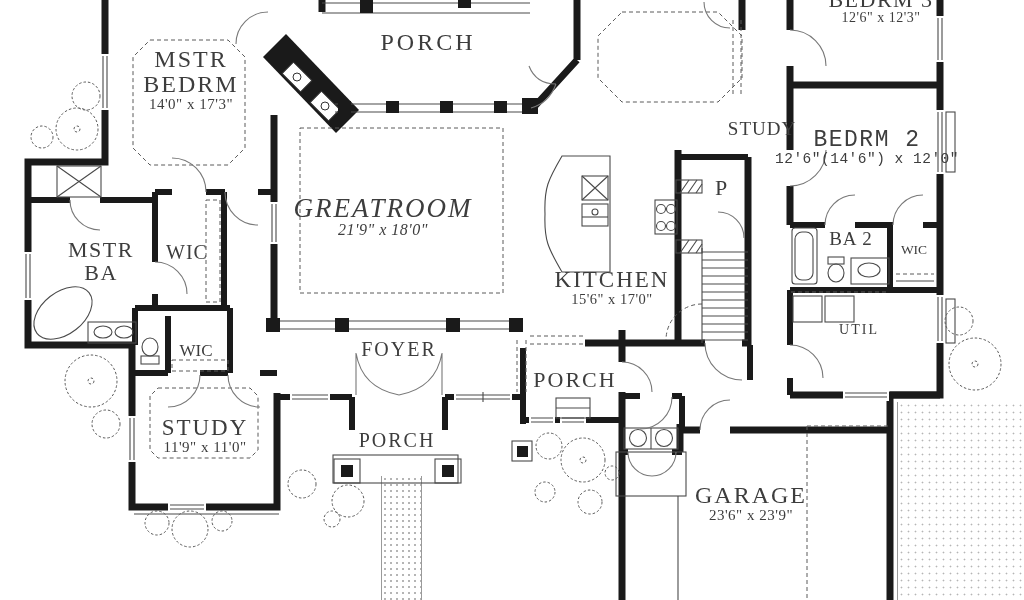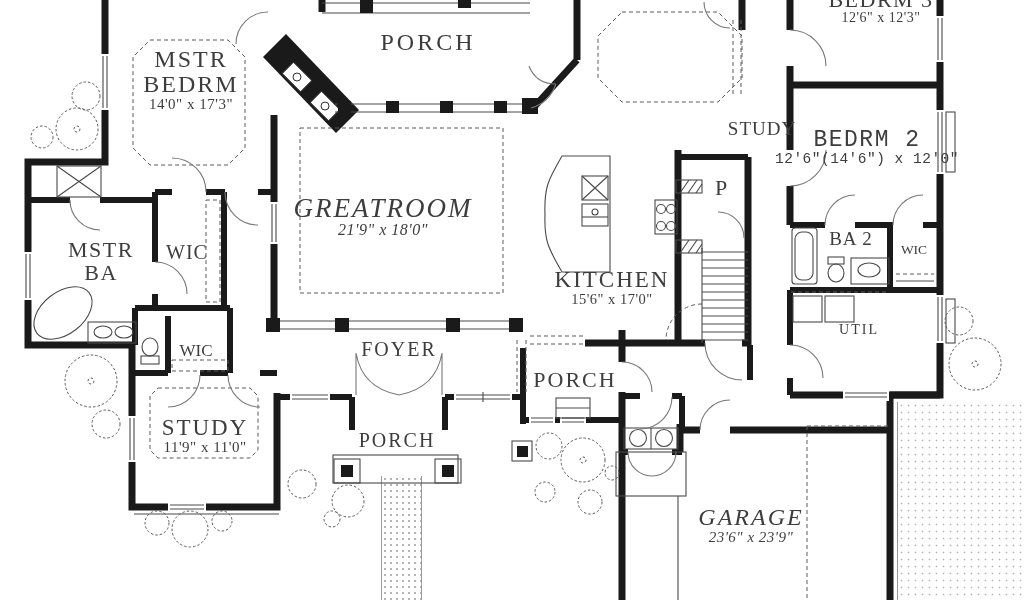--- a/index.html
+++ b/index.html
@@ -292,18 +292,18 @@
 
   <div class="lbl" style="left:196px;top:342px;font-size:17px">WIC</div>
 
   <div class="lbl" style="left:205px;top:416px;">
     <div style="font-size:23px;letter-spacing:2px">STUDY</div>
     <div class="dims" style="font-size:15px">11'9" x 11'0"</div>
   </div>
 
   <div class="lbl" style="left:397px;top:430px;font-size:20px;letter-spacing:2px">PORCH</div>
 
-  <div class="lbl" style="left:751px;top:505px;font-style:italic;">
+  <div class="lbl" style="left:751px;top:483px;">
     <div style="font-size:24px;letter-spacing:2px">GARAGE</div>
     <div class="dims" style="font-size:15px">23'6" x 23'9"</div>
   </div>
 
 </div>
 
 </body></html>

